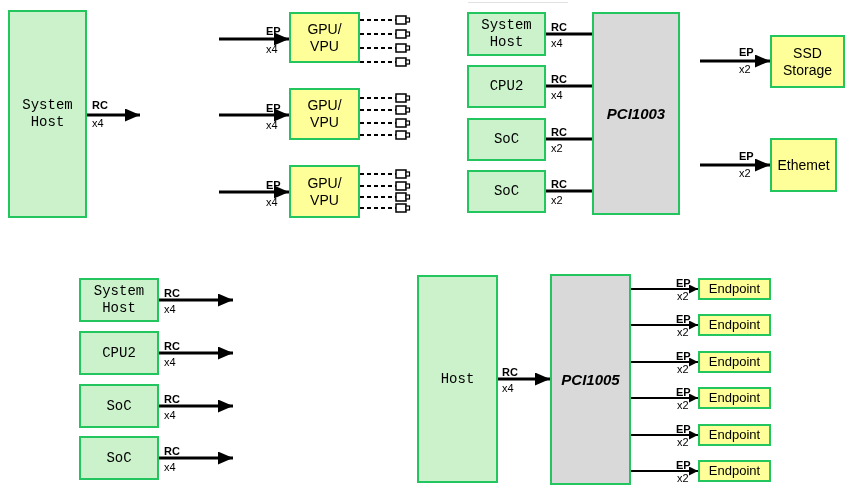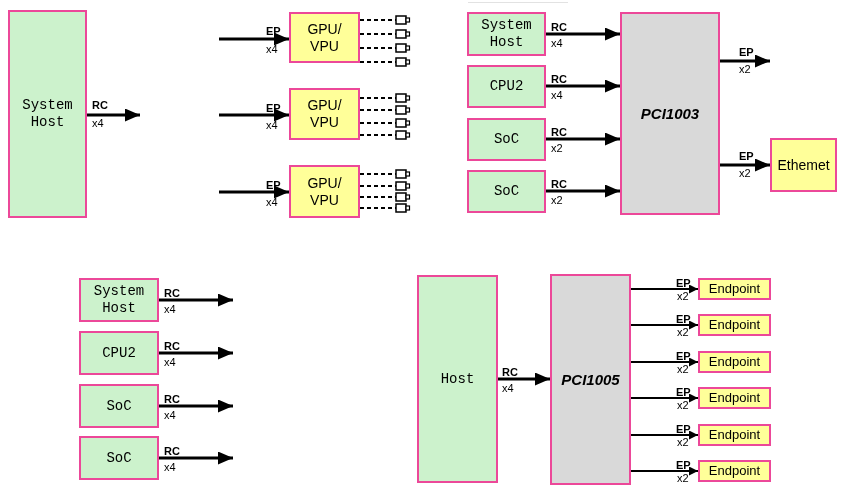--- a/index.html
+++ b/index.html
@@ -3,21 +3,21 @@
 <meta charset="utf-8">
 <style>
   html,body{margin:0;padding:0;background:#ffffff;}
   .canvas{
     position:relative;width:850px;height:496px;background:#ffffff;
     font-family:"Liberation Sans","DejaVu Sans",sans-serif;color:#000;
     overflow:hidden;
   }
   .wires{position:absolute;left:0;top:0;}
   .box{
-    position:absolute;border:2px solid #ec4899;box-sizing:border-box;
+    position:absolute;border:2px solid #22c55e;box-sizing:border-box;
     display:flex;align-items:center;justify-content:center;
     text-align:center;font-size:14px;line-height:1.18;white-space:pre-line;
   }
   .green{background:#ccf2cc;font-family:Liberation Mono, monospace;}
   .yellow{background:#ffff99;}
   .gray{background:#d9d9d9;font-weight:bold;font-style:italic;font-size:15px;}
   .endpoint{font-size:13px;text-align:center;}
   .port{position:absolute;font-size:11px;font-weight:bold;line-height:1;}
   .lane{position:absolute;font-size:11px;line-height:1;text-align:center;}
   .artifact{position:absolute;left:468px;top:2px;width:100px;height:1px;background:#e2e2e2;}
@@ -176,24 +176,26 @@
   <div class="lane" style="left:551px;top:90px">x4</div>
 
   <div class="box green" style="left:467px;top:118px;width:79px;height:43px">SoC</div>
   <div class="port" style="left:551px;top:127px">RC</div>
   <div class="lane" style="left:551px;top:143px">x2</div>
 
   <div class="box green" style="left:467px;top:170px;width:79px;height:43px">SoC</div>
   <div class="port" style="left:551px;top:179px">RC</div>
   <div class="lane" style="left:551px;top:195px">x2</div>
 
-  <div class="box gray" style="left:620px;top:12px;width:100px;height:203px">PCI1003</div>
+  <div class="box gray" style="left:592px;top:12px;width:88px;height:203px">PCI1003</div>
 
   <div class="port" style="left:739px;top:47px">EP</div>
   <div class="lane" style="left:739px;top:64px">x2</div>
+  <div class="box yellow" style="left:770px;top:35px;width:75px;height:53px">SSD
+Storage</div>
 
   <div class="port" style="left:739px;top:151px">EP</div>
   <div class="lane" style="left:739px;top:168px">x2</div>
   <div class="box yellow" style="left:770px;top:138px;width:67px;height:54px">Ethemet</div>
 
   <div class="box green" style="left:79px;top:278px;width:80px;height:44px">System
 Host</div>
   <div class="port" style="left:164px;top:288px">RC</div>
   <div class="lane" style="left:164px;top:304px">x4</div>
 

